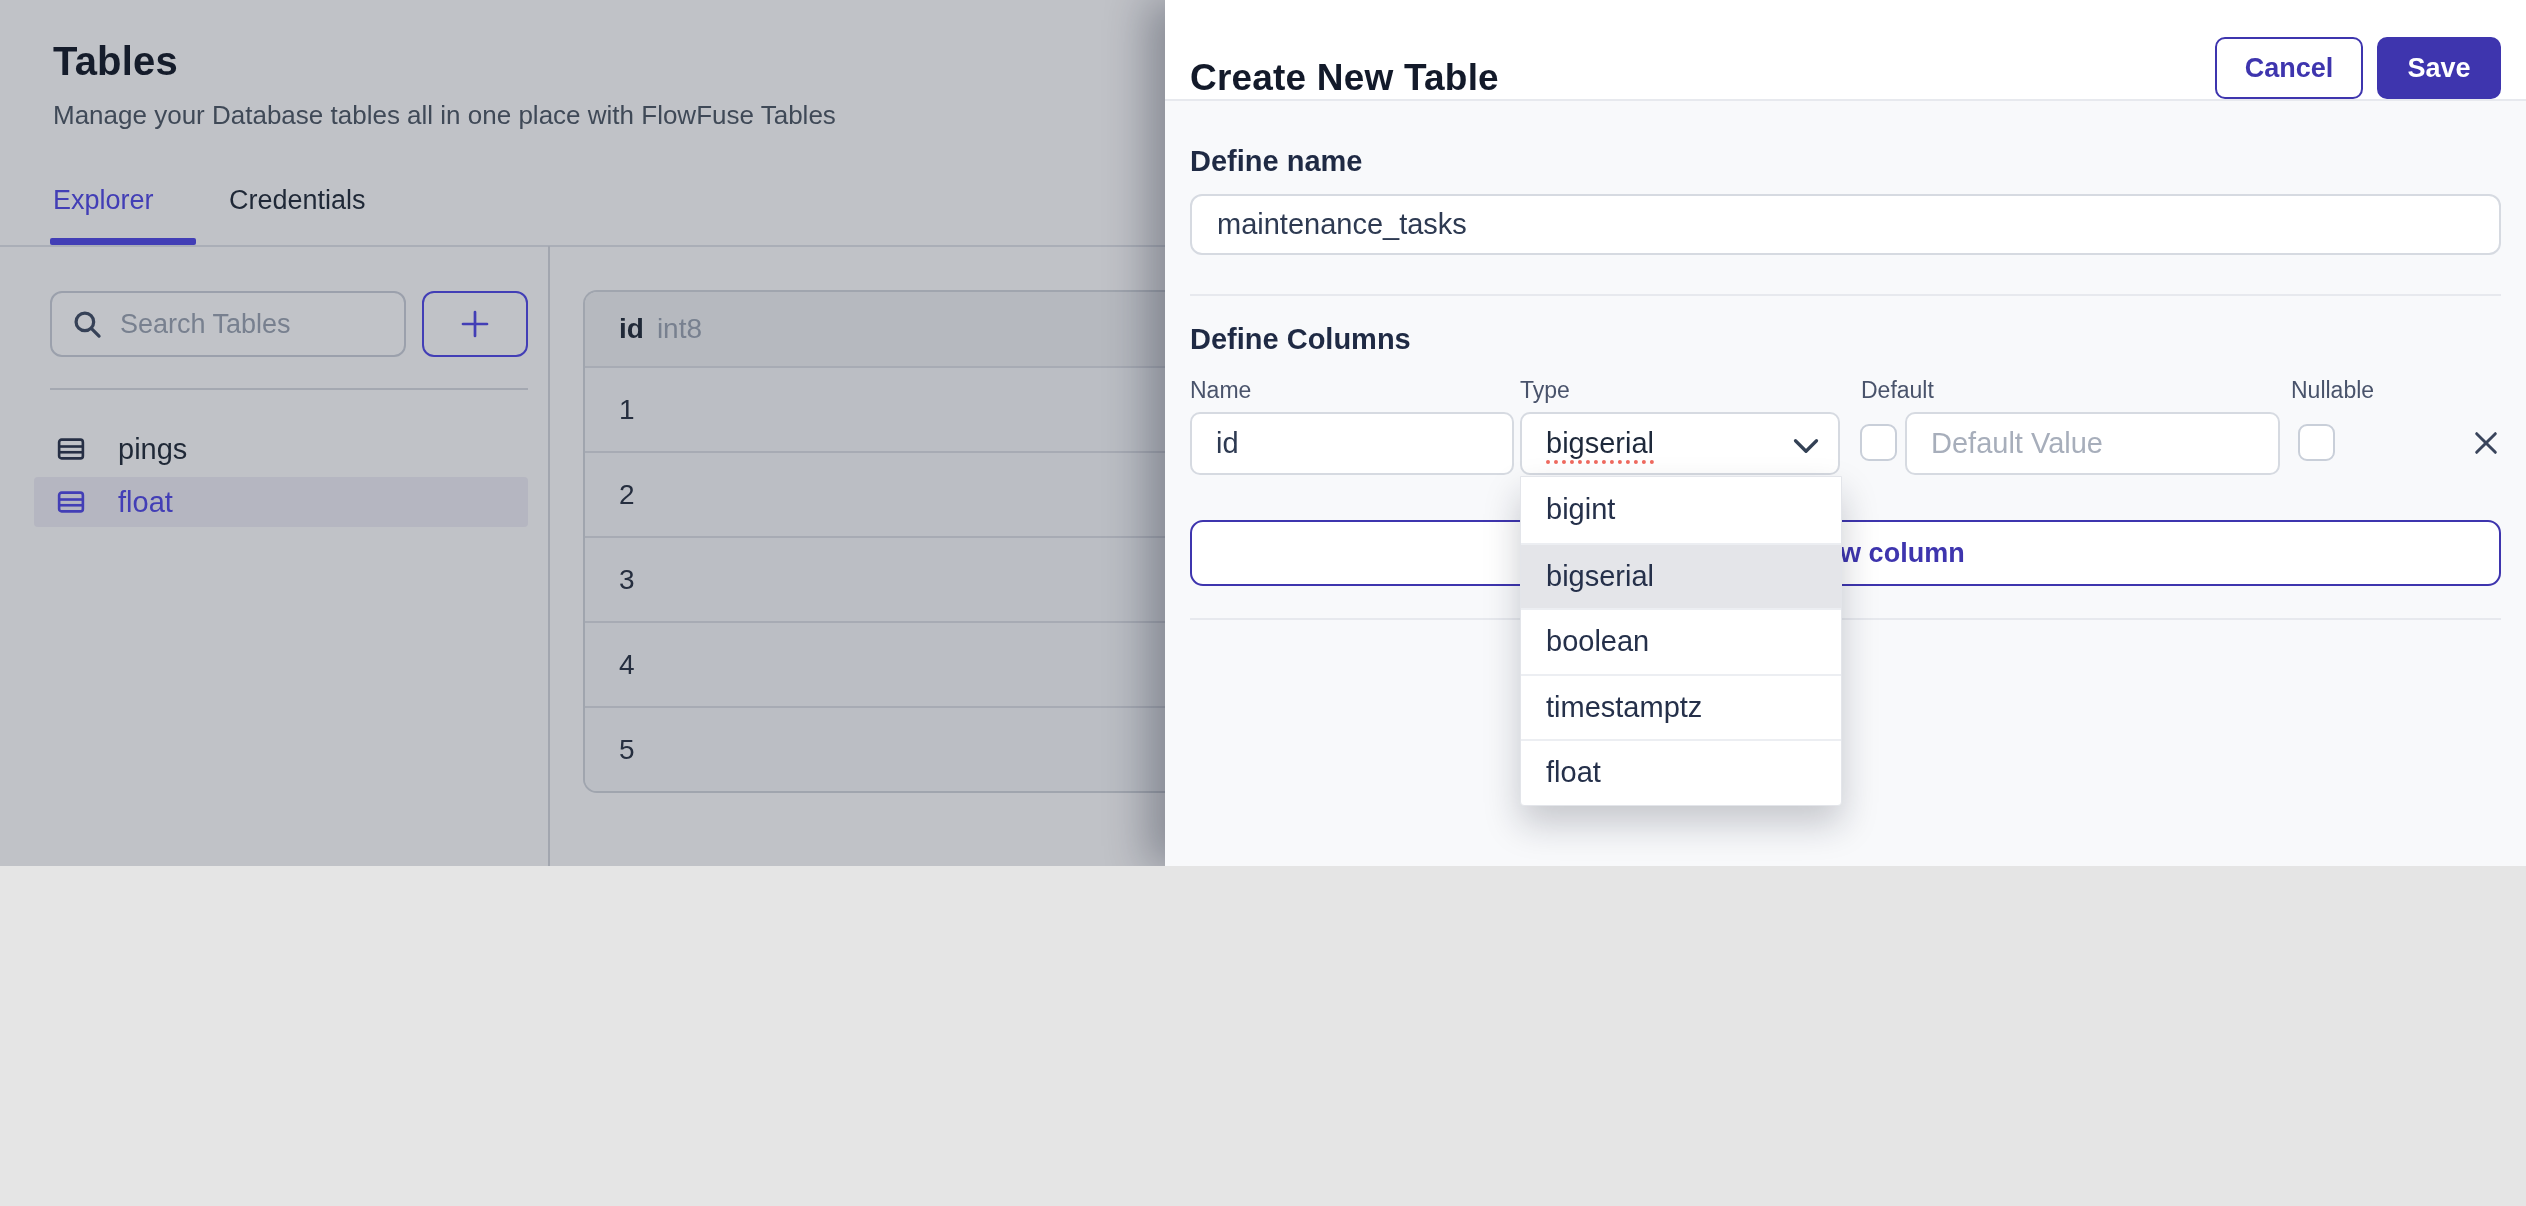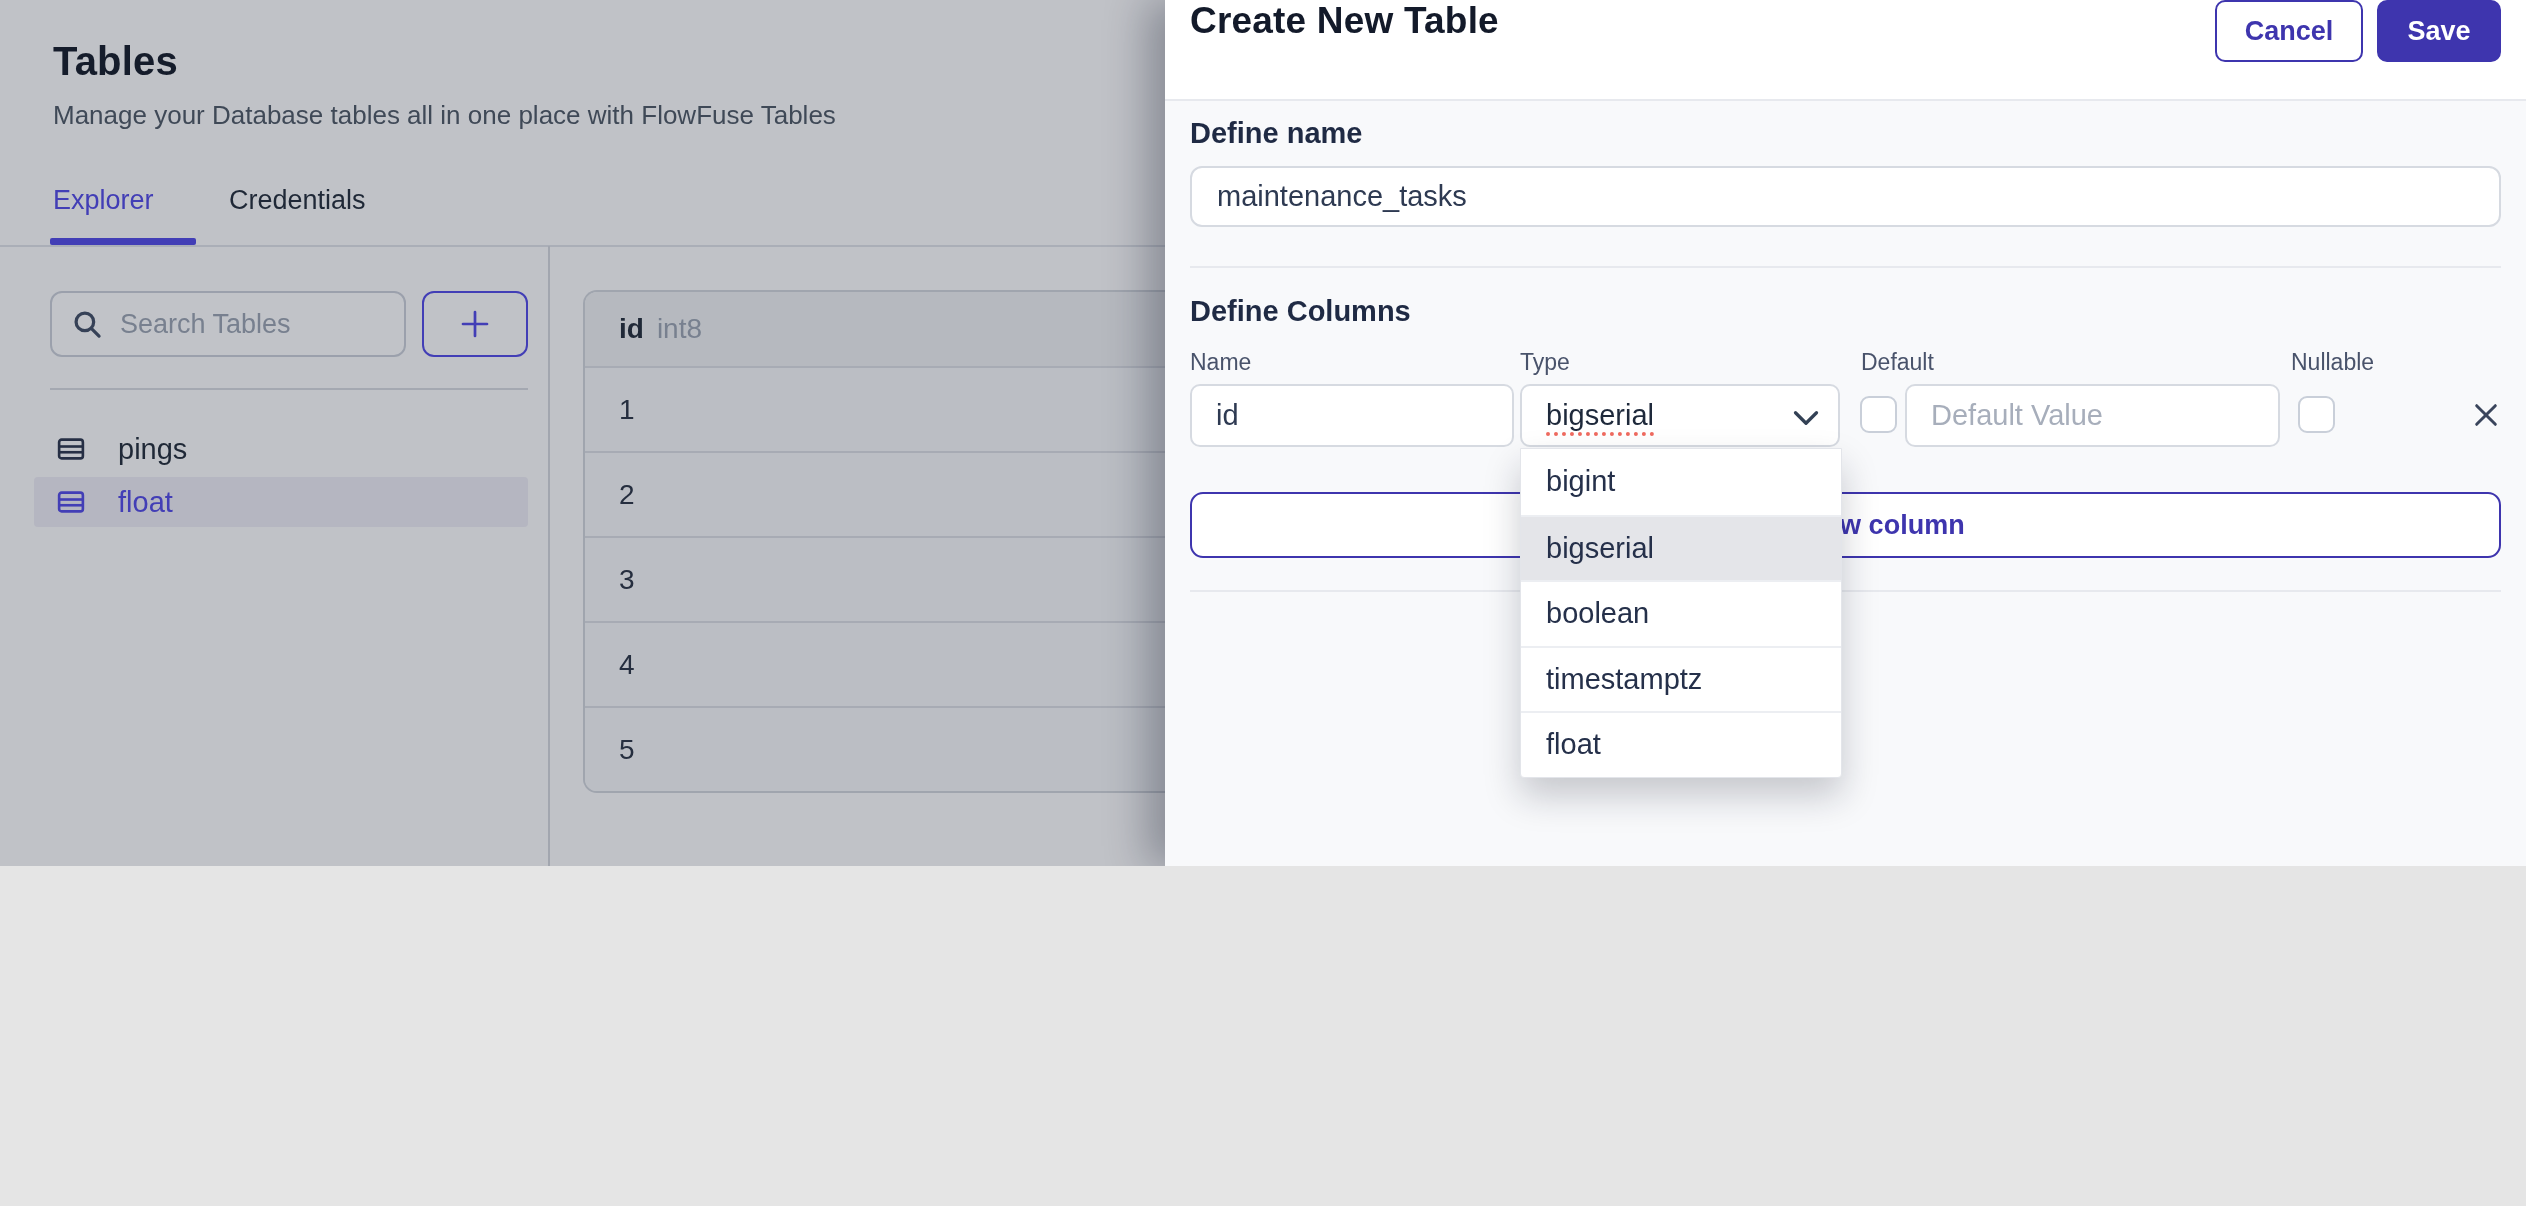--- a/index.html
+++ b/index.html
@@ -37,30 +37,30 @@
   .datatable{position:absolute;left:583px;top:290px;width:702px;border:2px solid #CFD3DB;border-right:none;border-radius:14px 0 0 14px;overflow:hidden;}
   .thead{height:74px;background:#EDEFF2;display:flex;align-items:center;gap:13px;padding-left:34px;font-size:28px;}
   .thead .cname{font-weight:700;color:#1F2937;}
   .thead .ctype{color:#98A1B0;}
   .trow{height:85px;background:#F5F6F8;border-top:2px solid #D9DCE2;display:flex;align-items:center;padding-left:34px;font-size:28px;color:#273142;}
 
   .overlay{position:absolute;inset:0;background:rgba(33,39,55,0.27);z-index:50;}
 
   
   .drawer{position:absolute;top:0;right:0;bottom:0;left:1165px;background:#F8F9FB;z-index:100;box-shadow:-18px 0 40px rgba(10,15,35,.30);}
-  .drawer-header{height:101px;background:#FFFFFF;border-bottom:2px solid var(--line);display:flex;align-items:flex-start;padding:0 25px;}
+  .drawer-header{height:101px;background:#FFFFFF;border-bottom:2px solid var(--line);display:flex;align-items:flex-end;padding:0 25px;}
   .drawer-title{font-size:37px;font-weight:800;color:#131A2A;letter-spacing:.2px;}
   .hdr-actions{margin-left:auto;display:flex;gap:14px;}
   .btn{height:62px;border-radius:10px;font-size:27px;font-weight:700;display:flex;align-items:center;justify-content:center;cursor:pointer;}
   .btn-cancel{width:148px;background:#fff;border:2.5px solid var(--accent);color:var(--accent);}
   .btn-save{width:124px;background:var(--accent);border:2.5px solid var(--accent);color:#fff;}
 
   .drawer-body{position:absolute;top:101px;left:0;right:0;bottom:0;padding:0 25px;}
   .sec-label{font-size:29px;font-weight:600;color:#1F2A44;}
-  .define-name-label{margin-top:16px;}
+  .define-name-label{margin-top:44px;}
   .text-input{display:block;width:100%;height:61px;border:2px solid var(--inputBorder);border-radius:12px;background:#fff;font-size:29px;color:#2E3A52;padding:0 25px;outline:none;}
   .name-input{margin-top:16px;}
   .body-divider{margin-top:39px;border-top:2px solid var(--line);}
   .define-columns-label{margin-top:27px;}
 
   .columns-area{position:relative;margin-top:21px;height:260px;}
   .col-label{position:absolute;top:0;font-size:23px;color:#49536B;}
   .cl-name{left:0;} .cl-type{left:330px;} .cl-default{left:671px;} .cl-nullable{left:1101px;}
 
   .field{position:absolute;top:35px;height:63px;border:2px solid var(--inputBorder);border-radius:10px;background:#fff;font-size:29px;color:#2E3A52;padding:0 24px;outline:none;}

